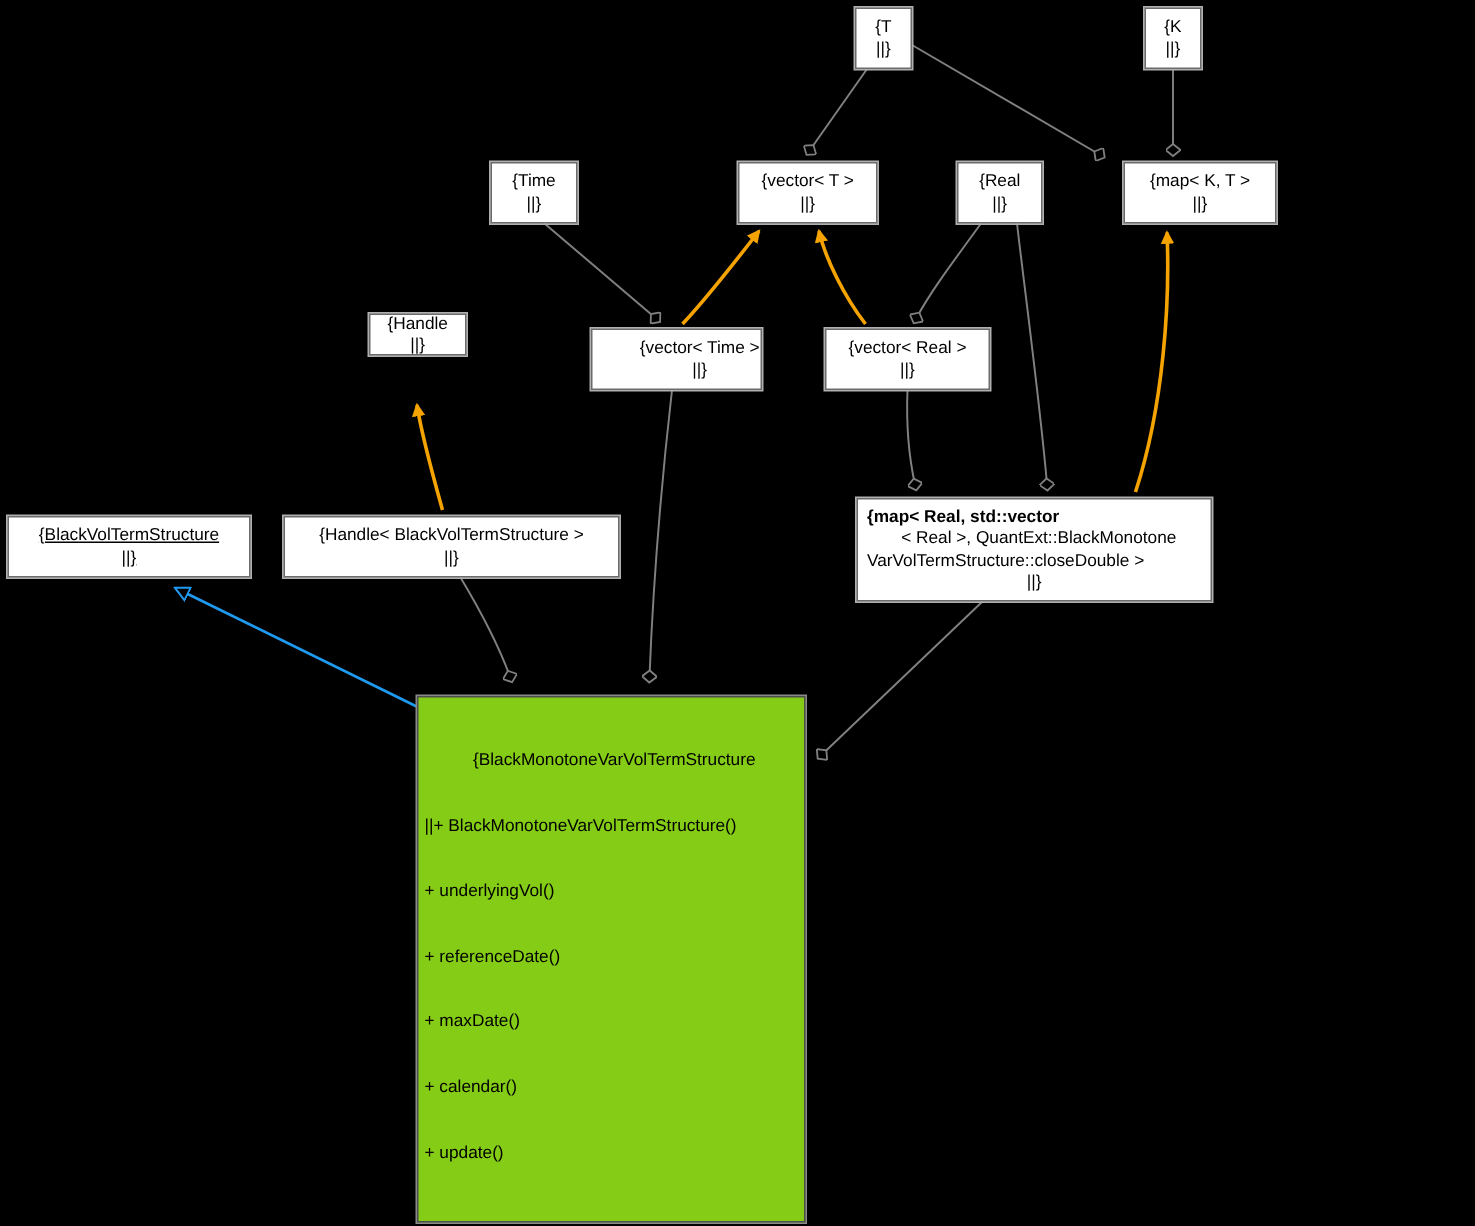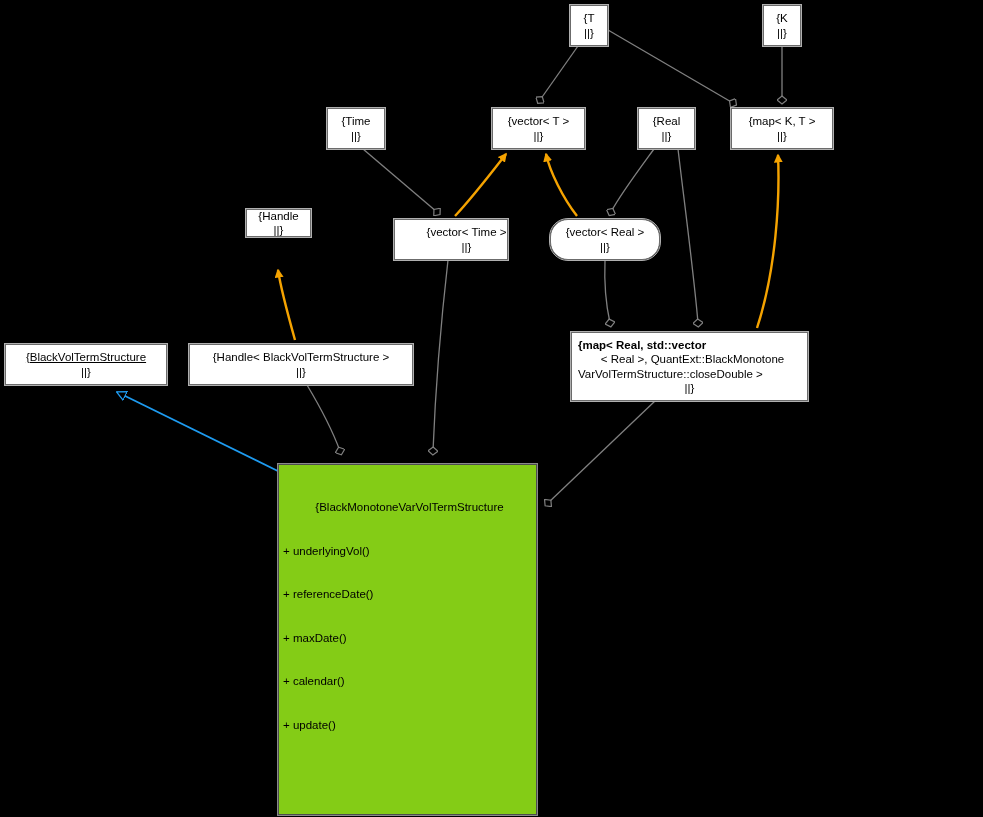--- a/index.html
+++ b/index.html
@@ -130,36 +130,36 @@
   <div class="node" style="left:492px; top:108px; width:93px; height:41px;">
     <span class="nline">{vector&lt; T &gt;</span>
     <span class="nline">||}</span>
   </div>
 
   <div class="node" style="left:638px; top:108px; width:57px; height:41px;">
     <span class="nline">{Real</span>
     <span class="nline">||}</span>
   </div>
 
-  <div class="node" style="left:731px; top:108px; width:102px; height:41px;">
+  <div class="node" style="left:749px; top:108px; width:102px; height:41px;">
     <span class="nline">{map&lt; K, T &gt;</span>
     <span class="nline">||}</span>
   </div>
 
   <div class="node" style="left:246px; top:209px; width:65px; height:28px;">
     <span class="nline">{Handle</span>
     <span class="nline">||}</span>
   </div>
 
   <div class="node" style="left:394px; top:219px; width:114px; height:41px;padding-left:31px;">
     <span class="nline">{vector&lt; Time &gt;</span>
     <span class="nline">||}</span>
   </div>
 
-  <div class="node" style="left:550px; top:219px; width:110px; height:41px;border-radius:18px;">
+  <div class="node" style="left:550px; top:219px; width:110px; height:41px;">
     <span class="nline">{vector&lt; Real &gt;</span>
     <span class="nline">||}</span>
   </div>
 
   <div class="node" style="left:5px; top:344px; width:162px; height:41px;text-decoration:underline;">
     <span class="nline">{BlackVolTermStructure</span>
     <span class="nline">||}</span>
   </div>
 
   <div class="node" style="left:189px; top:344px; width:224px; height:41px;">
@@ -169,20 +169,21 @@
 
   <div class="node" style="left:571px; top:332px; width:237px; height:69px;">
     <span class="nline" style="text-align:left; width:100%; padding-left:6px; box-sizing:border-box;font-weight:bold;">{map&lt; Real, std::vector</span>
     <span class="nline" style="text-align:center; width:100%; padding-left:6px; box-sizing:border-box;">&lt; Real &gt;, QuantExt::BlackMonotone</span>
     <span class="nline" style="text-align:left; width:100%; padding-left:6px; box-sizing:border-box;">VarVolTermStructure::closeDouble &gt;</span>
     <span class="nline">||}</span>
   </div>
 
   <div class="node main" style="left:278px; top:464px; width:259px; height:351px;">
     <div class="title">{BlackMonotoneVarVolTermStructure</div>
+    <div class="member">||+ BlackMonotoneVarVolTermStructure()</div>
     <div class="member">+ underlyingVol()</div>
     <div class="member">+ referenceDate()</div>
     <div class="member">+ maxDate()</div>
     <div class="member">+ calendar()</div>
     <div class="member">+ update()</div>
     
     
     
     
     

